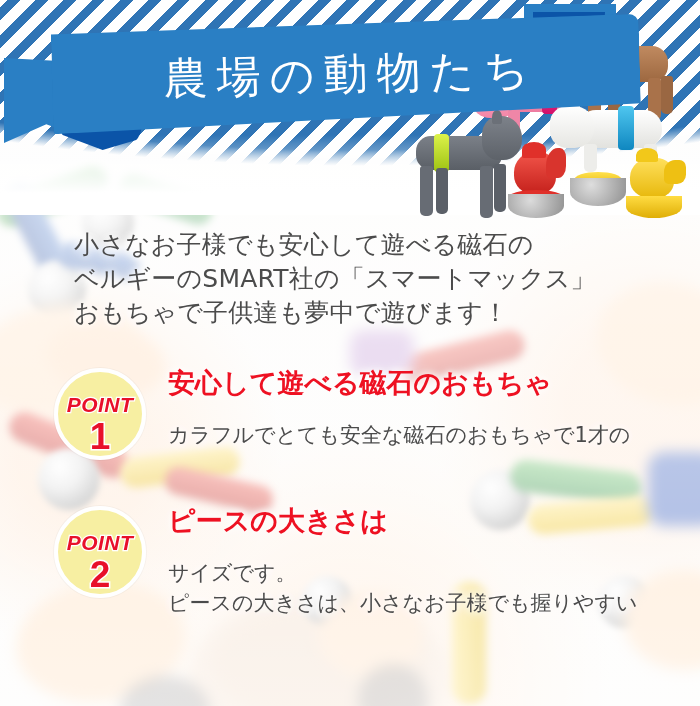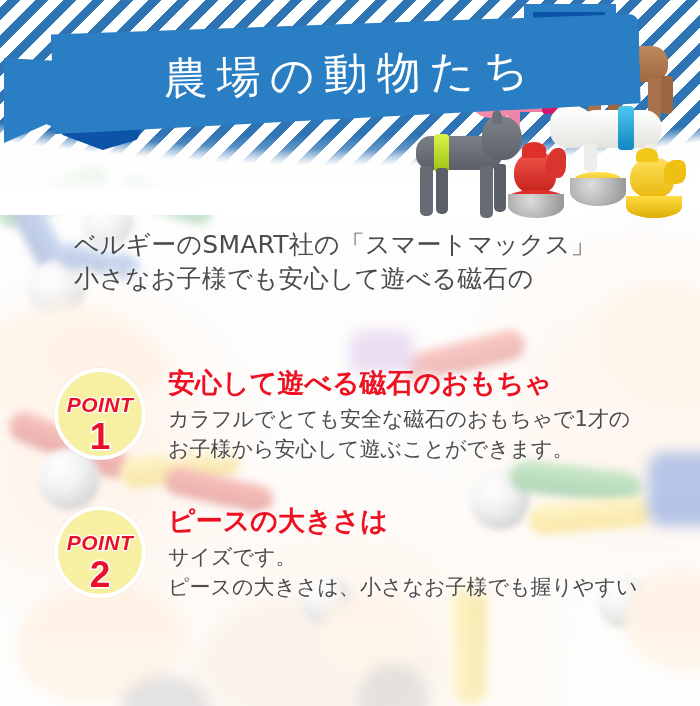--- a/index.html
+++ b/index.html
@@ -164,21 +164,21 @@
     line-height:34px;
     font-weight:bold;
     white-space:nowrap;
     font-family:"DejaVu Sans","Liberation Sans",sans-serif;
     text-shadow:0 0 7px #fff, 0 0 12px #fff;
   }
   .point-body {
     color:#4b4b4b;
     font-size:21px;
     line-height:30px;
-    margin-top:4px;
+    margin-top:20px;
     font-family:"DejaVu Sans","Liberation Sans",sans-serif;
     text-shadow:0 0 7px #fff, 0 0 12px #fff, 0 0 16px #fff;
   }
   .point-body div { white-space:nowrap; }
 </style>
 </head>
 <body>
 
 <div id="page">
 
@@ -293,34 +293,34 @@
   <div class="ribbon">
     <div class="ribbon-tail-l"></div>
     <div class="ribbon-fold-l"></div>
     <div class="ribbon-tail-r"></div>
     <div class="ribbon-fold-r"></div>
     <div class="ribbon-band"></div>
     <div class="ribbon-title">農場の動物たち</div>
   </div>
 
   <div class="intro">
+    <div>小さなお子様でも安心して遊べる磁石の</div>
     <div>ベルギーのSMART社の「スマートマックス」</div>
-    <div>小さなお子様でも安心して遊べる磁石の</div>
+    <div>おもちゃで子供達も夢中で遊びます！</div>
   </div>
 
   <div class="point-row p1">
     <div class="badge">
       <span class="badge-word">POINT</span>
       <span class="badge-num">1</span>
     </div>
     <div class="point-texts">
       <div class="point-head">安心して遊べる磁石のおもちゃ</div>
       <div class="point-body">
         <div>カラフルでとても安全な磁石のおもちゃで1才の</div>
-        <div>お子様から安心して遊ぶことができます。</div>
       </div>
     </div>
   </div>
 
   <div class="point-row p2">
     <div class="badge">
       <span class="badge-word">POINT</span>
       <span class="badge-num">2</span>
     </div>
     <div class="point-texts">

